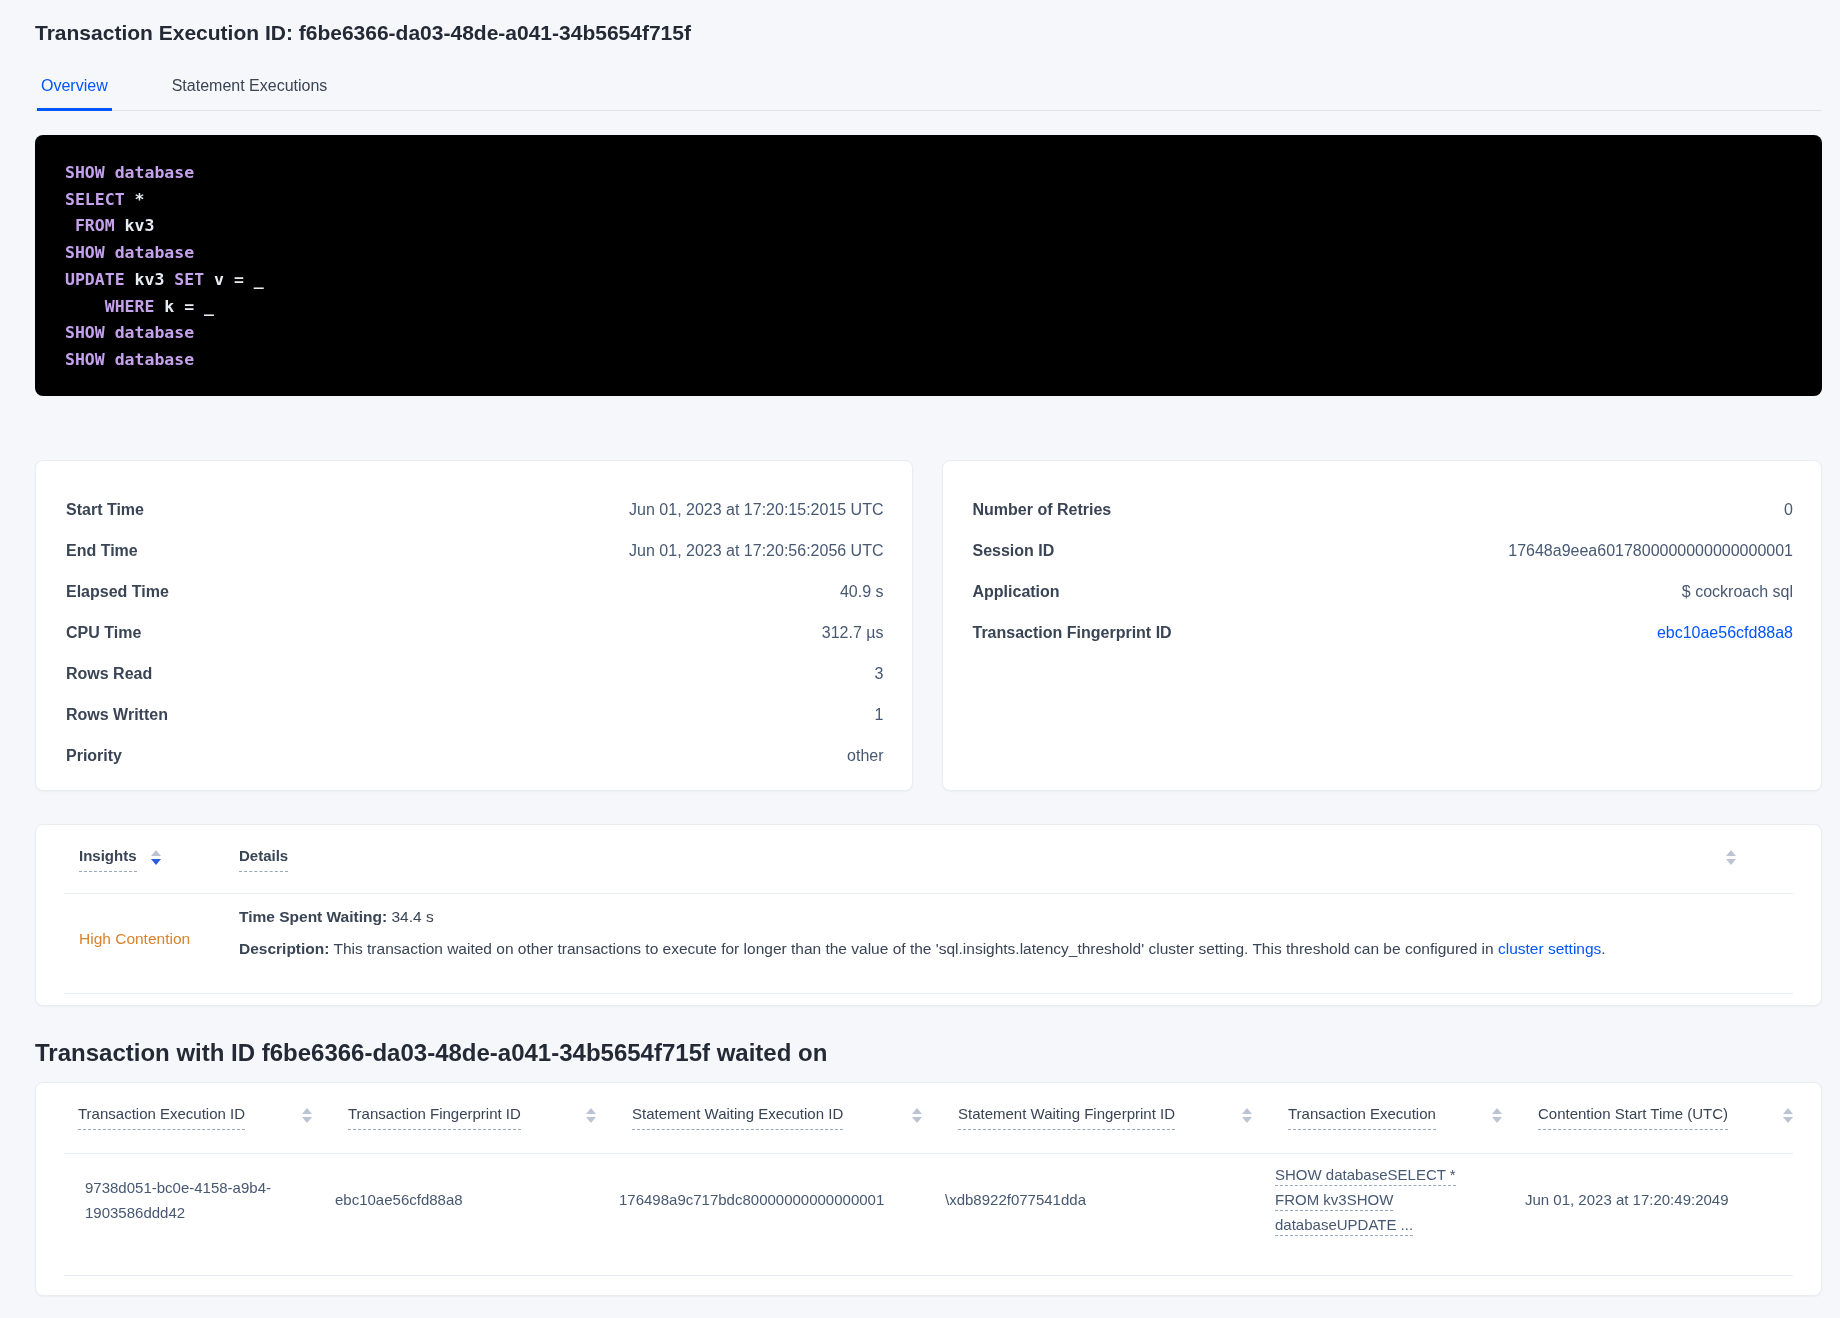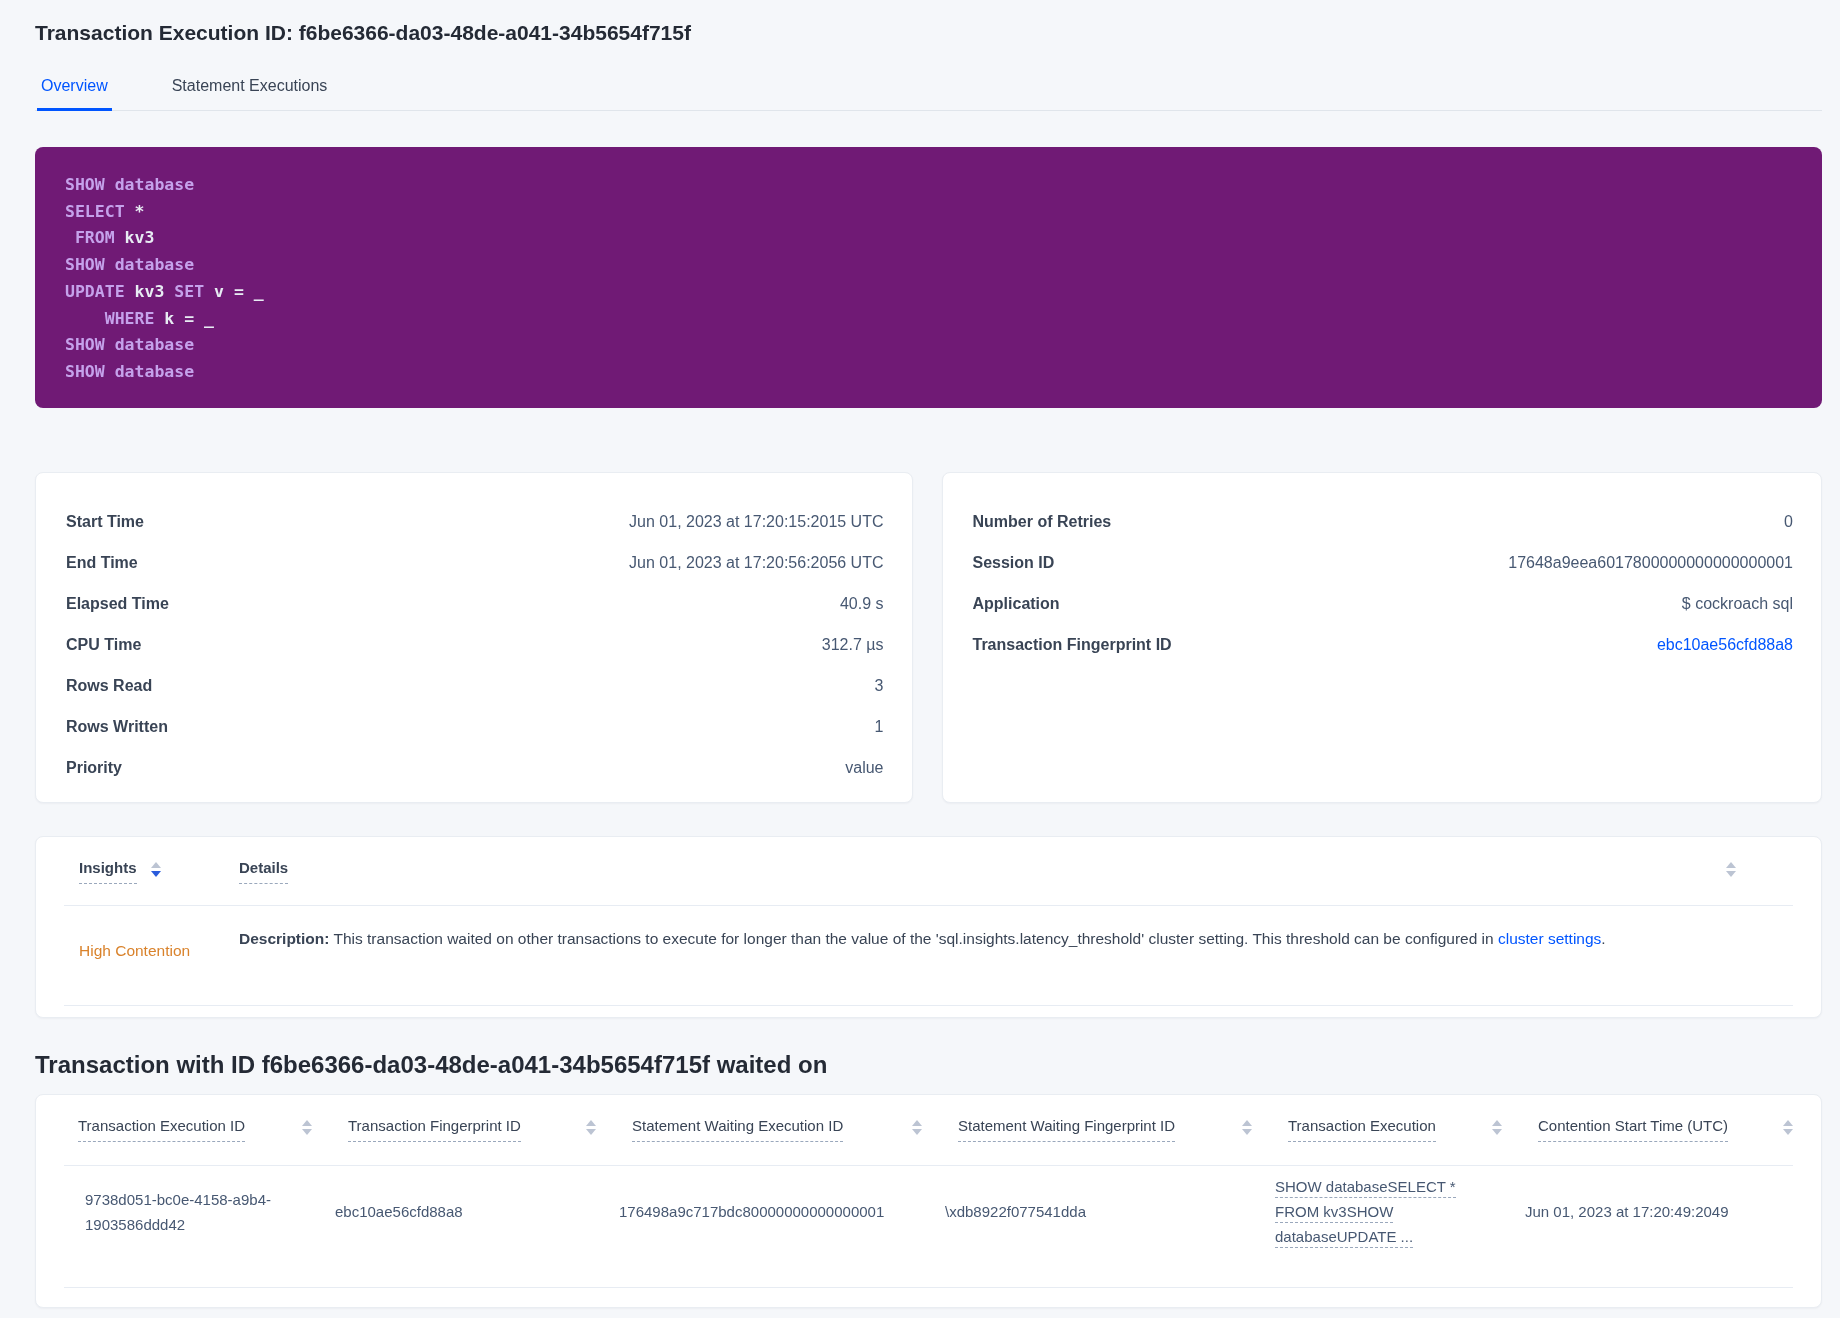--- a/index.html
+++ b/index.html
@@ -13,21 +13,21 @@
 
   .page-title { font-size:21px; line-height:26px; font-weight:700; color:#242a35; }
 
   
   .tabs { display:flex; gap:56px; margin-top:20px; border-bottom:1px solid #e0e5eb; padding-left:2px; }
   .tab { font-size:16px; padding:11px 4px 13px; color:#394455; cursor:pointer; border-bottom:3px solid transparent; margin-bottom:-1px; }
   .tab.active { color:#0055ff; border-bottom-color:#0055ff; }
 
   
   .sqlbox {
-    margin-top:36px; background:#701a75; border-radius:8px;
+    margin-top:24px; background:#000000; border-radius:8px;
     padding:25px 30px 20px 30px; height:261px;
     font-family:"DejaVu Sans Mono","Liberation Mono",monospace;
     font-size:16.5px; line-height:26.7px; font-weight:700;
     color:#e7ecf3; white-space:pre;
   }
   .kw { color:#c5a2eb; }
 
   
   .cards { display:flex; gap:29px; margin-top:64px; }
   .card {
@@ -121,21 +121,21 @@
       <div class="kv-row">
         <span class="kv-label">Rows Read</span>
         <span class="kv-value">3</span>
       </div>
       <div class="kv-row">
         <span class="kv-label">Rows Written</span>
         <span class="kv-value">1</span>
       </div>
       <div class="kv-row">
         <span class="kv-label">Priority</span>
-        <span class="kv-value">value</span>
+        <span class="kv-value">other</span>
       </div>
     </div>
 
     <div class="card summary right">
       <div class="kv-row">
         <span class="kv-label">Number of Retries</span>
         <span class="kv-value">0</span>
       </div>
       <div class="kv-row">
         <span class="kv-label">Session ID</span>
@@ -167,20 +167,23 @@
       </div>
       <span class="sort-icon ins-far-sort">
         <span class="up"></span>
           <span class="down"></span>
       </span>
     </div>
     <div class="ins-divider"></div>
     <div class="ins-row">
       <div class="ins-type">High Contention</div>
       <div class="ins-details">
+        <div>
+          <b>Time Spent Waiting:</b><span> 34.4 s</span>
+        </div>
         <div class="line2">
           <b>Description:</b><span> This transaction waited on other transactions to execute for longer than the value of the 'sql.insights.latency_threshold' cluster setting. This threshold can be configured in </span><a class="link">cluster settings</a><span>.</span>
         </div>
       </div>
     </div>
     <div class="ins-bottom-divider"></div>
   </div>
 
   <h2 class="section-heading">Transaction with ID f6be6366-da03-48de-a041-34b5654f715f waited on</h2>
 

